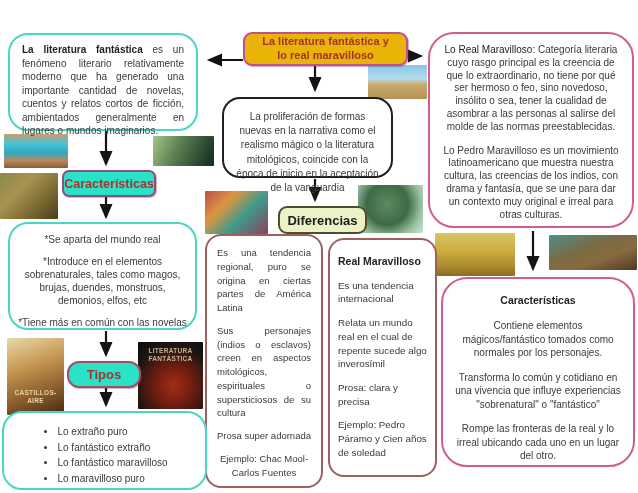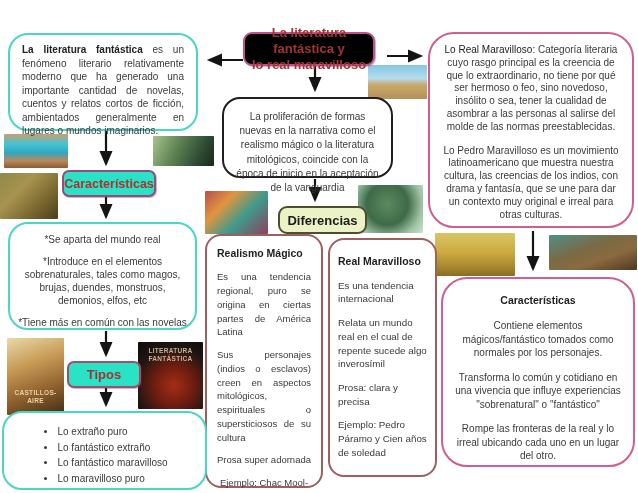--- a/index.html
+++ b/index.html
@@ -11,32 +11,32 @@
   .box{position:absolute;background:#fff;box-sizing:border-box;}
   .rounded-teal{border:2px solid #49d6c5;border-radius:20px;}
   .rounded-pink{border:2px solid #cf5f90;border-radius:26px;}
   .rounded-maroon{border:2px solid #9e5f5f;border-radius:16px;}
   .rounded-black{border:2px solid #1f1f1f;border-radius:18px;}
   .node-pill{
     position:absolute;display:flex;align-items:center;justify-content:center;
     box-sizing:border-box;text-align:center;font-weight:bold;
   }
   .node-main{
-    left:243px;top:32px;width:132px;height:34px;background:#000000;
-    border:2px solid #bf4f8d;border-radius:9px;color:#a23434;font-size:13px;
+    left:243px;top:32px;width:165px;height:34px;background:#eab308;
+    border:2px solid #bf4f8d;border-radius:9px;color:#a23434;font-size:11px;
     line-height:1.25;white-space:pre-line;box-shadow:1px 1px 0 rgba(120,40,90,.35);
   }
   .btn-caract{
     left:62px;top:170px;width:94px;height:27px;background:#2ae2c6;
     border:2px solid #8f4d80;border-radius:7px;color:#b03030;font-size:12.5px;
     box-shadow:1px 1px 0 rgba(120,40,90,.35);
   }
   .btn-tipos{
     left:67px;top:361px;width:74px;height:27px;background:#2ae2c6;
-    border:2px solid #a04f6a;border-radius:7px;color:#a23434;font-size:13px;
+    border:2px solid #a04f6a;border-radius:12px;color:#a23434;font-size:13px;
     box-shadow:1px 1px 0 rgba(120,40,90,.35);
   }
   .btn-dif{
     left:278px;top:206px;width:89px;height:28px;background:#ebf2c6;
     border:2px solid #4e4e2c;border-radius:9px;color:#1c1c1c;font-size:13px;
   }
   .box-intro{left:8px;top:33px;width:190px;height:98px;padding:8px 12px;
     font-size:10px;line-height:1.35;text-align:justify;}
   .box-intro .lead{font-weight:bold;color:#222;}
   .box-realmar{left:428px;top:32px;width:206px;height:196px;padding:10px 12px;
@@ -143,21 +143,20 @@
 
     <div class="box rounded-teal box-caractleft">
       <p>*Se aparta del mundo real</p>
       <p>*Introduce en el elementos sobrenaturales, tales como magos, brujas, duendes, monstruos, demonios, elfos, etc</p>
       <p>*Tiene más en común con las novelas</p>
     </div>
 
     <div class="node-pill btn-dif">Diferencias</div>
 
     <div class="box rounded-maroon box-realismo">
-      <h4>Realismo Mágico</h4>
       <p>Es una tendencia regional, puro se origina en ciertas partes de América Latina</p>
       <p>Sus personajes (indios o esclavos) creen en aspectos mitológicos, espirituales o supersticiosos de su cultura</p>
       <p class="centered">Prosa super adornada</p>
       <p class="centered">Ejemplo: Chac Mool- Carlos Fuentes</p>
     </div>
 
     <div class="box rounded-maroon box-rmdiff">
       <h4>Real Maravilloso</h4>
       <p>Es una tendencia internacional</p>
       <p>Relata un mundo real en el cual de repente sucede algo inverosímil</p>

